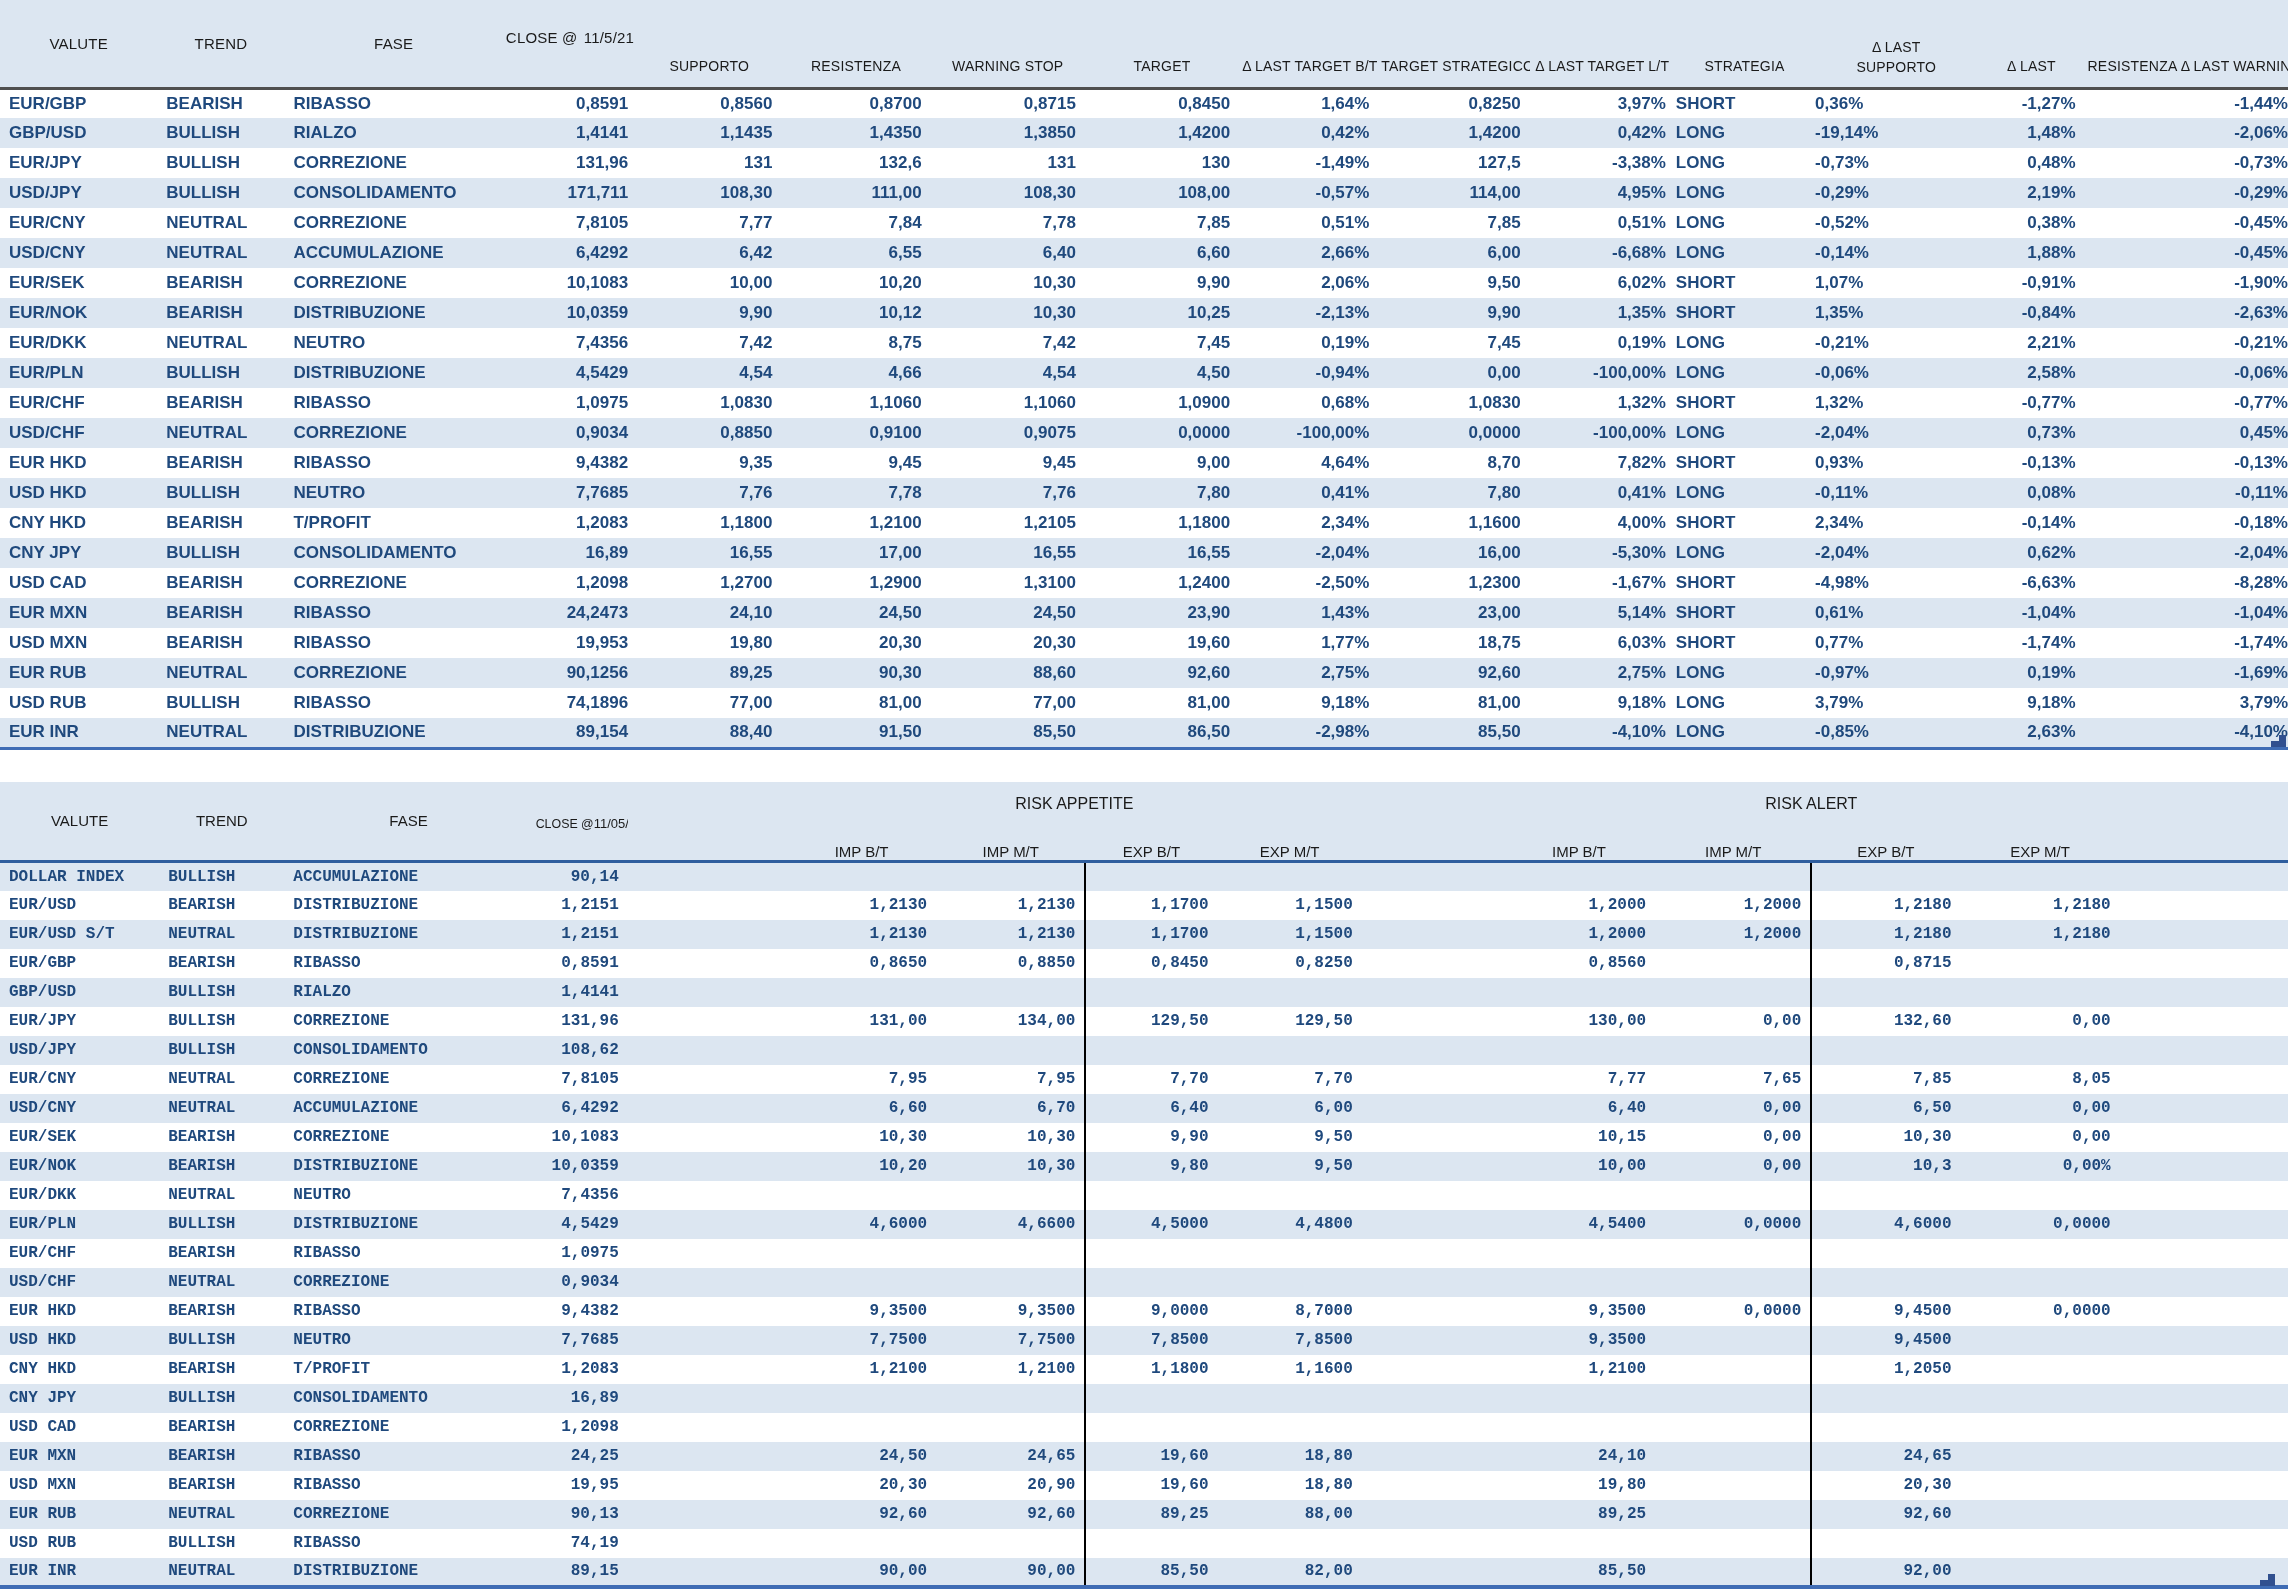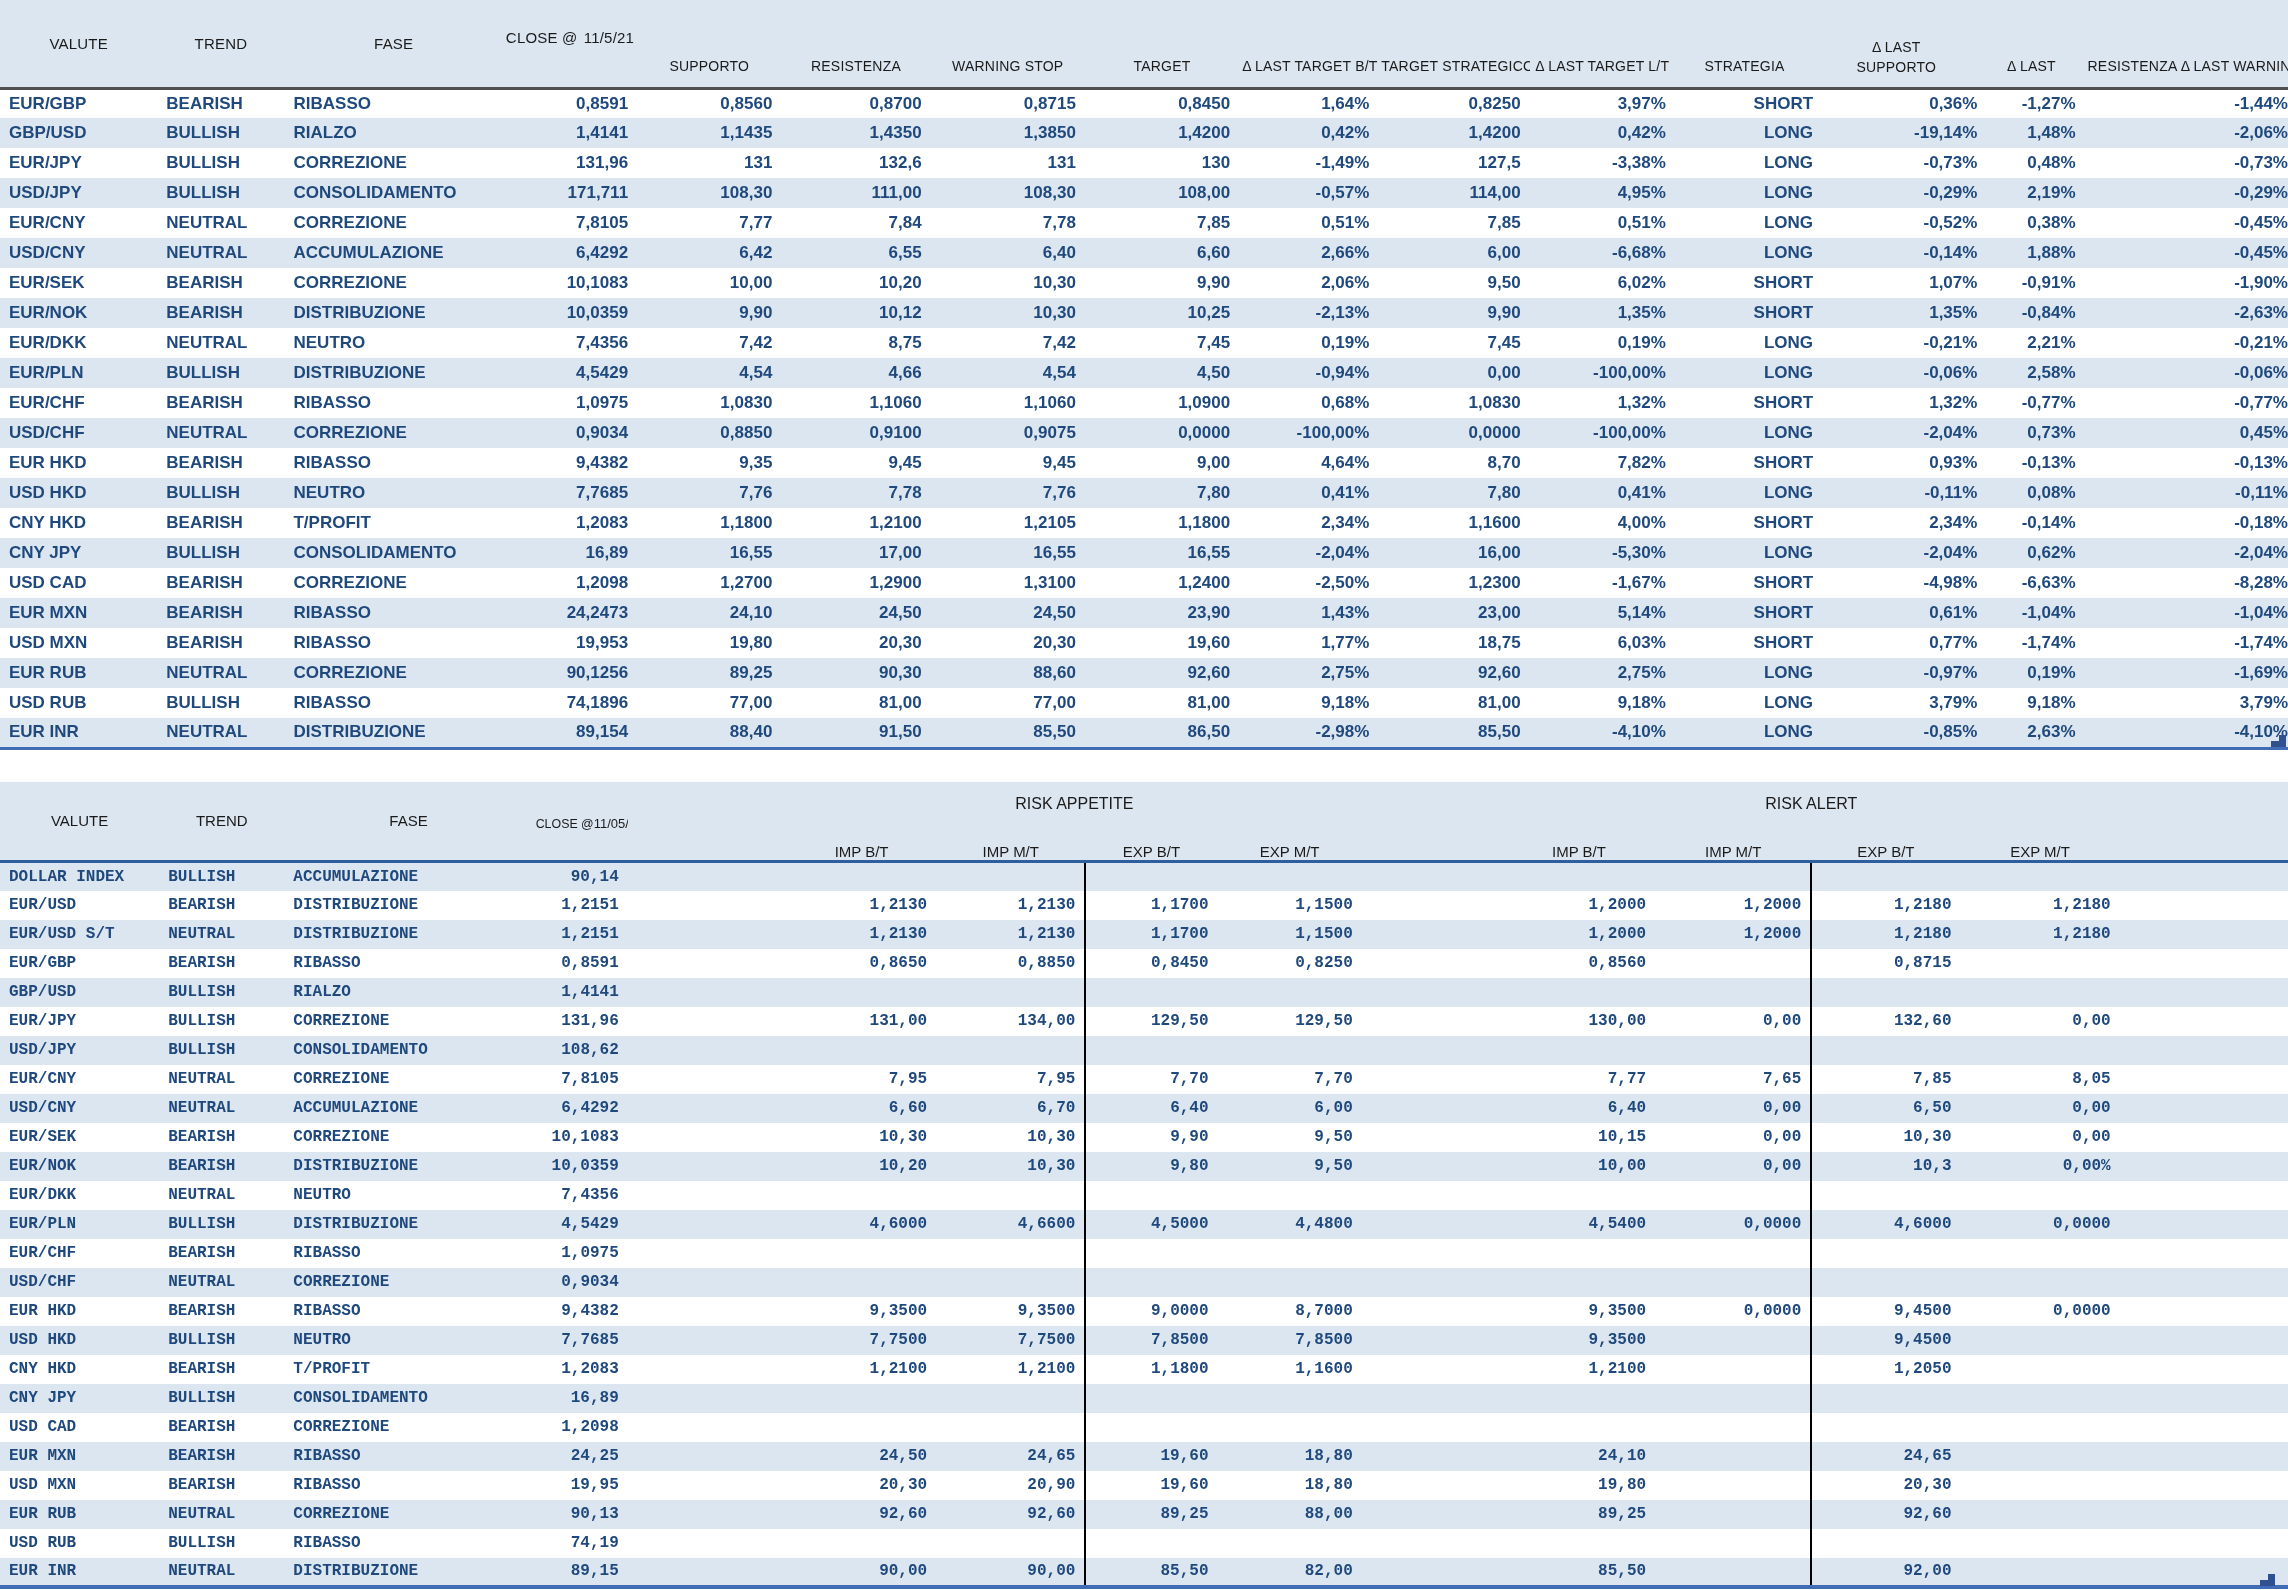--- a/index.html
+++ b/index.html
@@ -45,21 +45,21 @@
   .t2 .closewrap .l2{font-size:13px;}
   .t2 tbody tr{height:29px;font-family:Liberation Mono, monospace;}
   .t2 tbody td{font-size:16px;font-weight:700;color:#1f497d;}
   .t2 tbody tr.alt td{background:#dce6f1;}
   .t2{border-bottom:4px solid #3f6cb4;}
   .t2 tbody td.blk{border-right:2px solid #000000;}
 
   
   td.a-l{text-align:left;padding-left:9px;}
   td.a-r{text-align:right;padding-right:9px;}
-  td.a-c{text-align:right;}
+  td.a-c{text-align:left;}
   td.a-rw{text-align:right;}
   td.a-n{padding:0;}
 
   .gap{height:32px;background:#ffffff;}
 
   
   .step-marker{
     position:absolute;width:15px;height:12px;background:#31508f;
     clip-path:polygon(0 12px,15px 12px,15px 0,8px 0,8px 6px,0 6px);
   }

